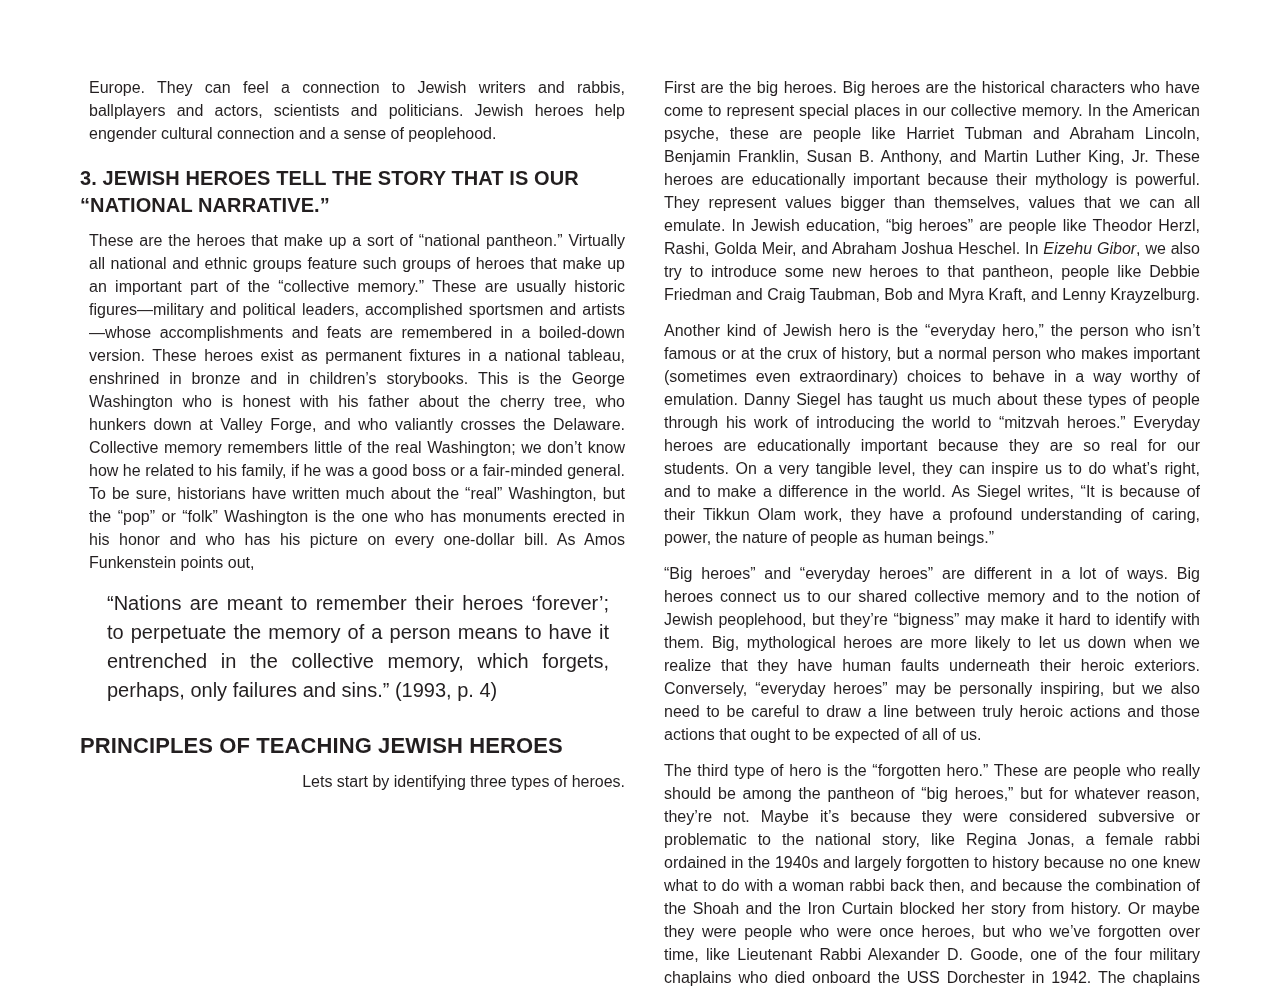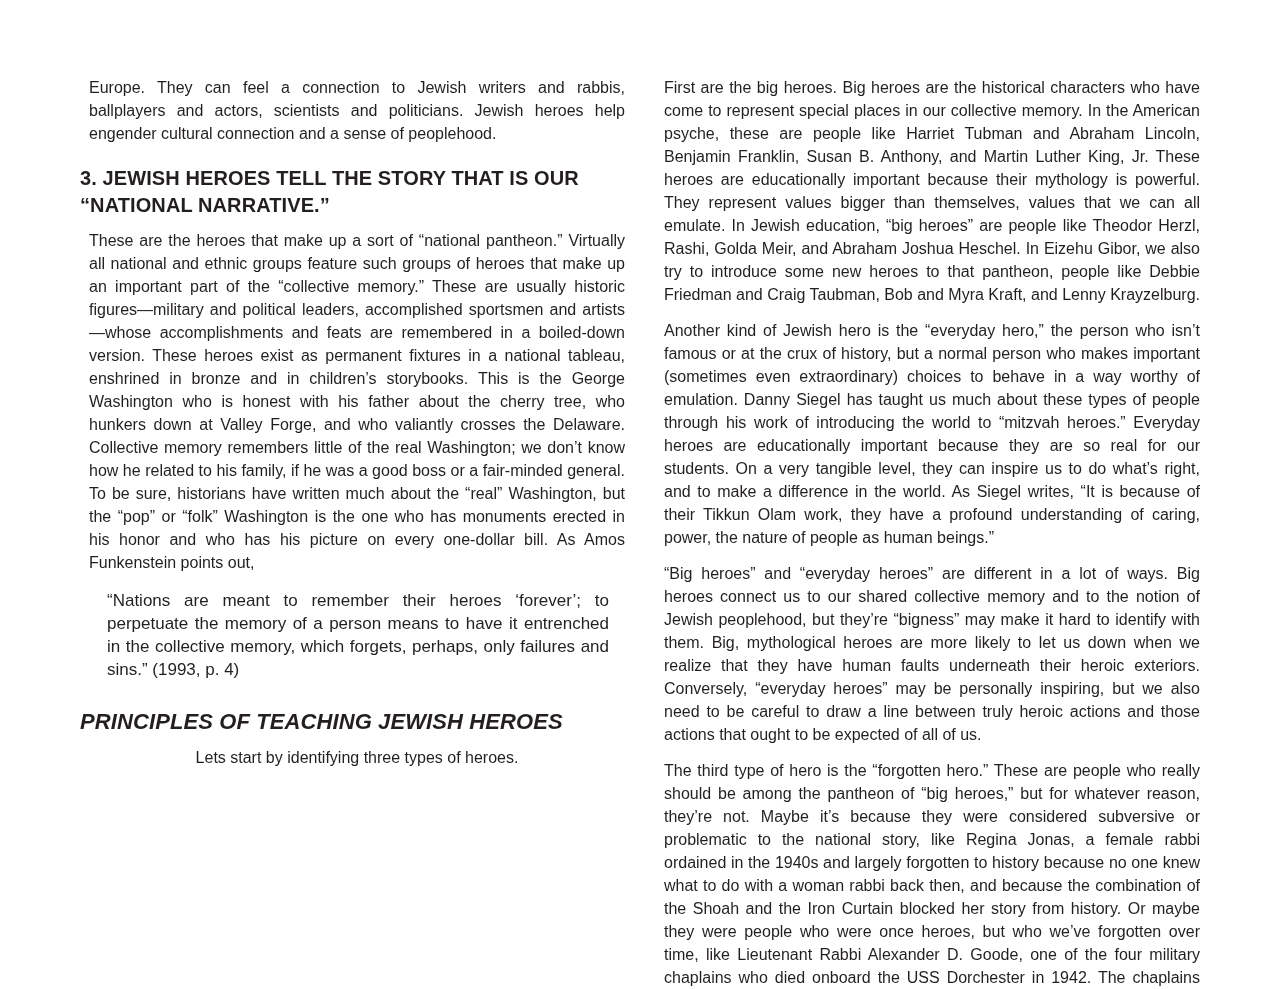--- a/index.html
+++ b/index.html
@@ -21,45 +21,45 @@
     width: 545px;
     flex: 0 0 545px;
   }
   p.body {
     font-size: 16px;
     line-height: 23px;
     text-align: justify;
     margin: 0 0 13px 9px;
   }
   p.body.last-left {
-    text-align: center;
+    text-align: right;
   }
   h2.section-heading {
     font-size: 20px;
     line-height: 27px;
     font-weight: 700;
     margin: 20px 0 10px 0;
     letter-spacing: 0.1px;
   }
   h1.major-heading {
     font-size: 22px;
     line-height: 26px;
     font-weight: 700;
     margin: 28px 0 11px 0;
     letter-spacing: 0.1px;
-    font-style: italic;
   }
   blockquote.quote {
-    font-size: 17px;
-    line-height: 23px;
+    font-size: 20px;
+    line-height: 29px;
     text-align: justify;
     margin: 15px 16px 15px 0;
     padding: 0 0 0 27px;
   }
   .italic {
+    font-style: italic;
   }
 </style>
 </head>
 <body>
 
 <div class="page">
 
   <div class="col">
 
     <p class="body">Europe. They can feel a connection to Jewish writers and rabbis, ballplayers and actors, scientists and politicians. Jewish heroes help engender cultural connection and a sense of peoplehood.</p>

